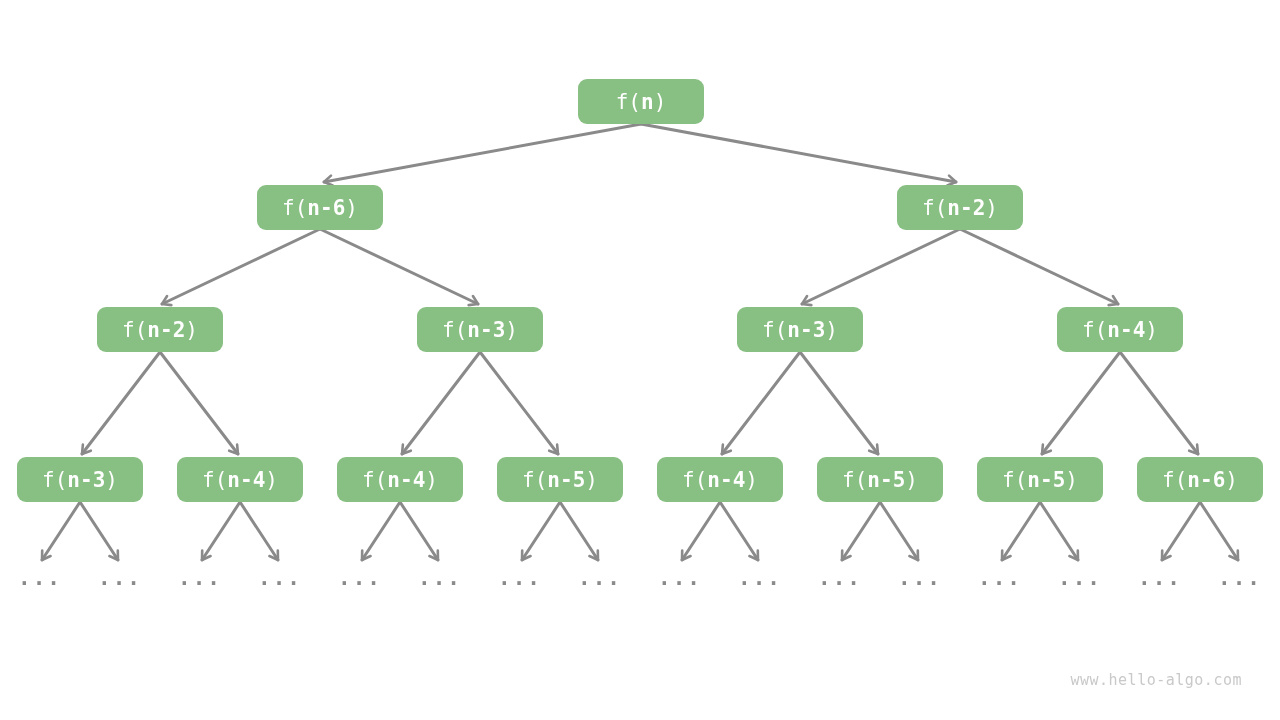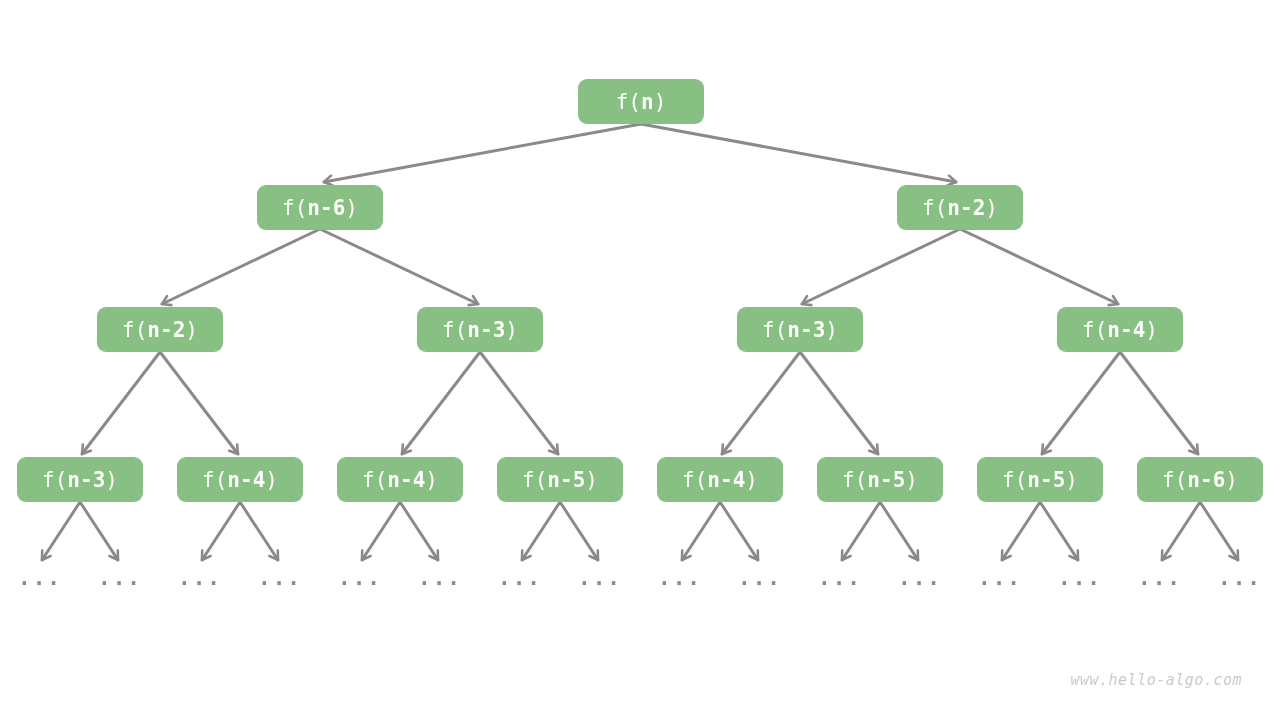--- a/index.html
+++ b/index.html
@@ -41,21 +41,20 @@
     font-weight:bold;
     letter-spacing:2px;
     line-height:24px;
   }
   .watermark{
     position:absolute;
     right:38px;top:671px;
     font-size:15px;
     color:var(--watermark-color);
     letter-spacing:0.5px;
-    font-style:italic;
   }
 </style>
 </head>
 <body>
 
 <div class="canvas">
 
   <svg class="edges" viewBox="0 0 1280 720" aria-hidden="true">
     <defs>
       <marker id="arrow" markerWidth="14" markerHeight="14" refX="10" refY="7" orient="auto" markerUnits="userSpaceOnUse">

